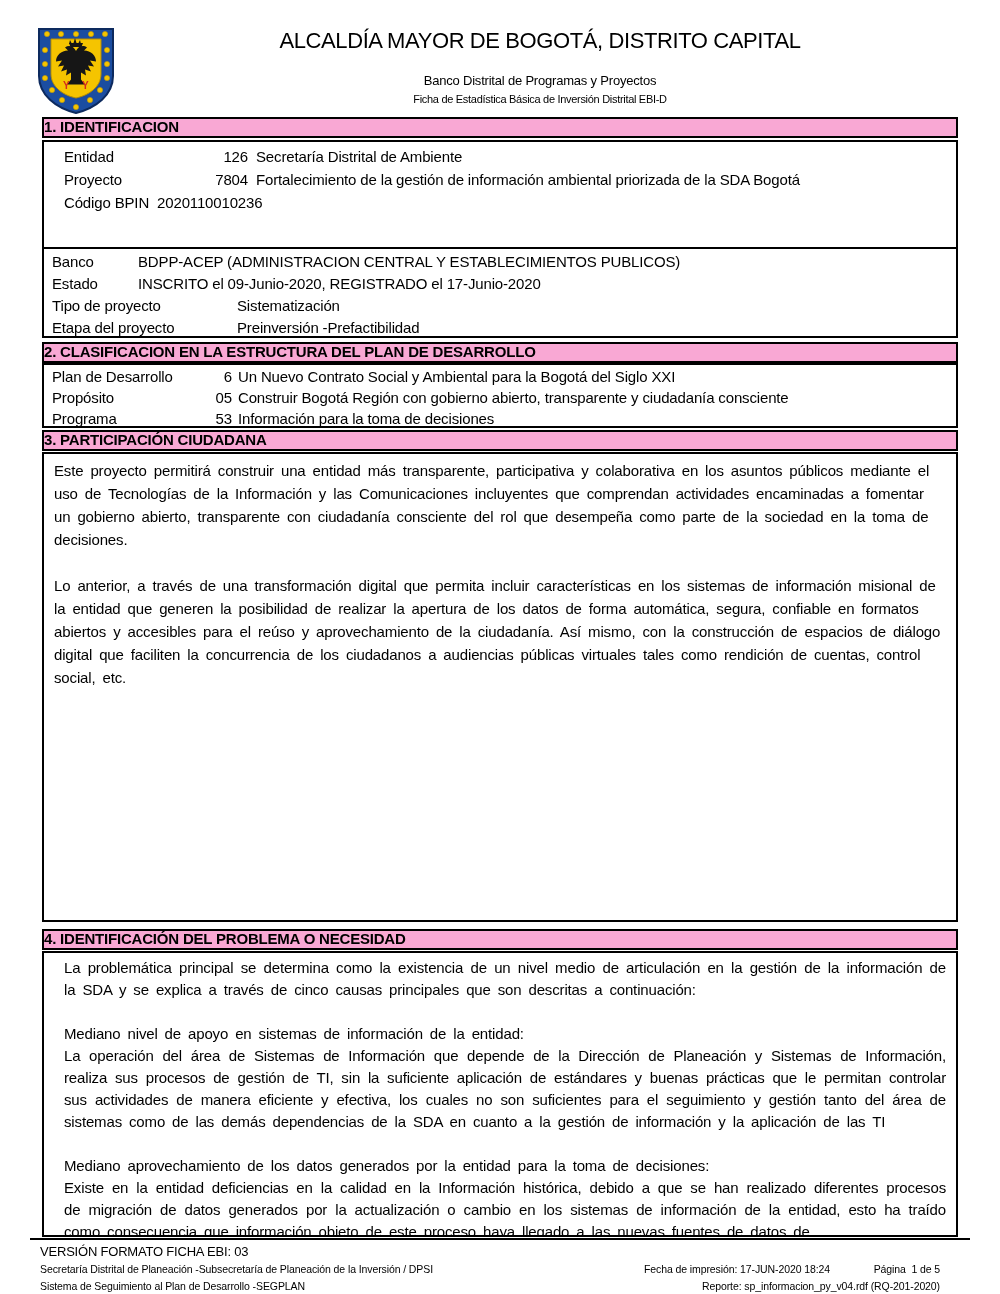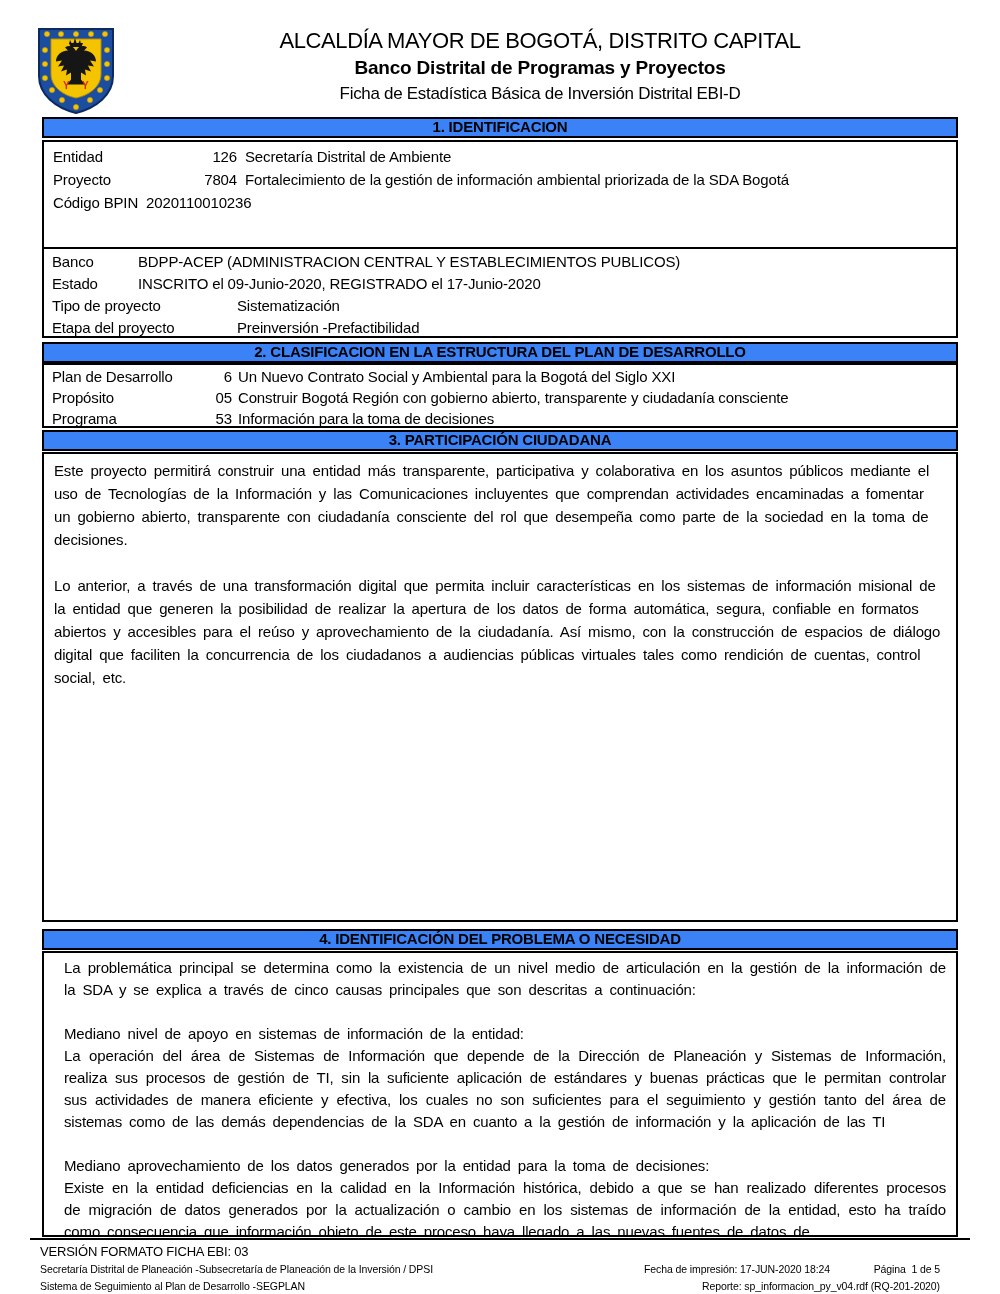--- a/index.html
+++ b/index.html
@@ -6,32 +6,32 @@
   html,body { background:#e8e8e8; }
   .page {
     position:relative; width:1000px; height:1294px; background:#ffffff;
     font-family:"Liberation Sans", sans-serif; color:#000; overflow:hidden;
     margin:0 auto;
   }
   
   .logo { position:absolute; left:36px; top:26px; width:80px; height:90px; }
   .titleblock { position:absolute; left:90px; top:28px; width:900px; text-align:center; }
   .t1 { font-size:22px; letter-spacing:-0.4px; white-space:nowrap; }
-  .t2 { font-size:19px; margin-top:3px; letter-spacing:-0.2px;font-weight:bold; }
-  .t3 { font-size:17px; margin-top:5px; letter-spacing:-0.3px; }
+  .t2 { font-size:13px; margin-top:19px; letter-spacing:-0.2px; }
+  .t3 { font-size:11px; margin-top:5px; letter-spacing:-0.3px; }
   
   .bar {
     position:absolute; left:42px; width:916px; height:21px;
-    background:#3b82f6; border:2px solid #000;
-    text-align:center; font-size:15px; font-weight:bold; line-height:16px;
+    background:#f9a8d4; border:2px solid #000;
+    text-align:left; font-size:15px; font-weight:bold; line-height:16px;
     letter-spacing:-0.2px;
   }
   
   .box { position:absolute; left:42px; width:916px; border:2px solid #000; background:#fff; overflow:hidden; }
-  .box1 { top:140px; height:112px; padding:3px 8px 0 9px; }
+  .box1 { top:140px; height:112px; padding:3px 8px 0 20px; }
   .box2 { top:247px; height:91px; padding:2px 8px 0 8px; }
   .boxp { top:363px; height:65px; padding:1px 8px 0 8px; }
   .box3 { top:452px; height:470px; padding:5px 12px 0 10px; }
   .box4 { top:951px; height:286px; padding:4px 10px 0 20px; }
   .row { display:flex; font-size:15px; line-height:23px; letter-spacing:-0.15px; }
   .box2 .row { line-height:22px; }
   .boxp .row { line-height:21px; }
   .lab { flex:none; }
   .w112 { width:112px; }
   .w86  { width:86px; }

